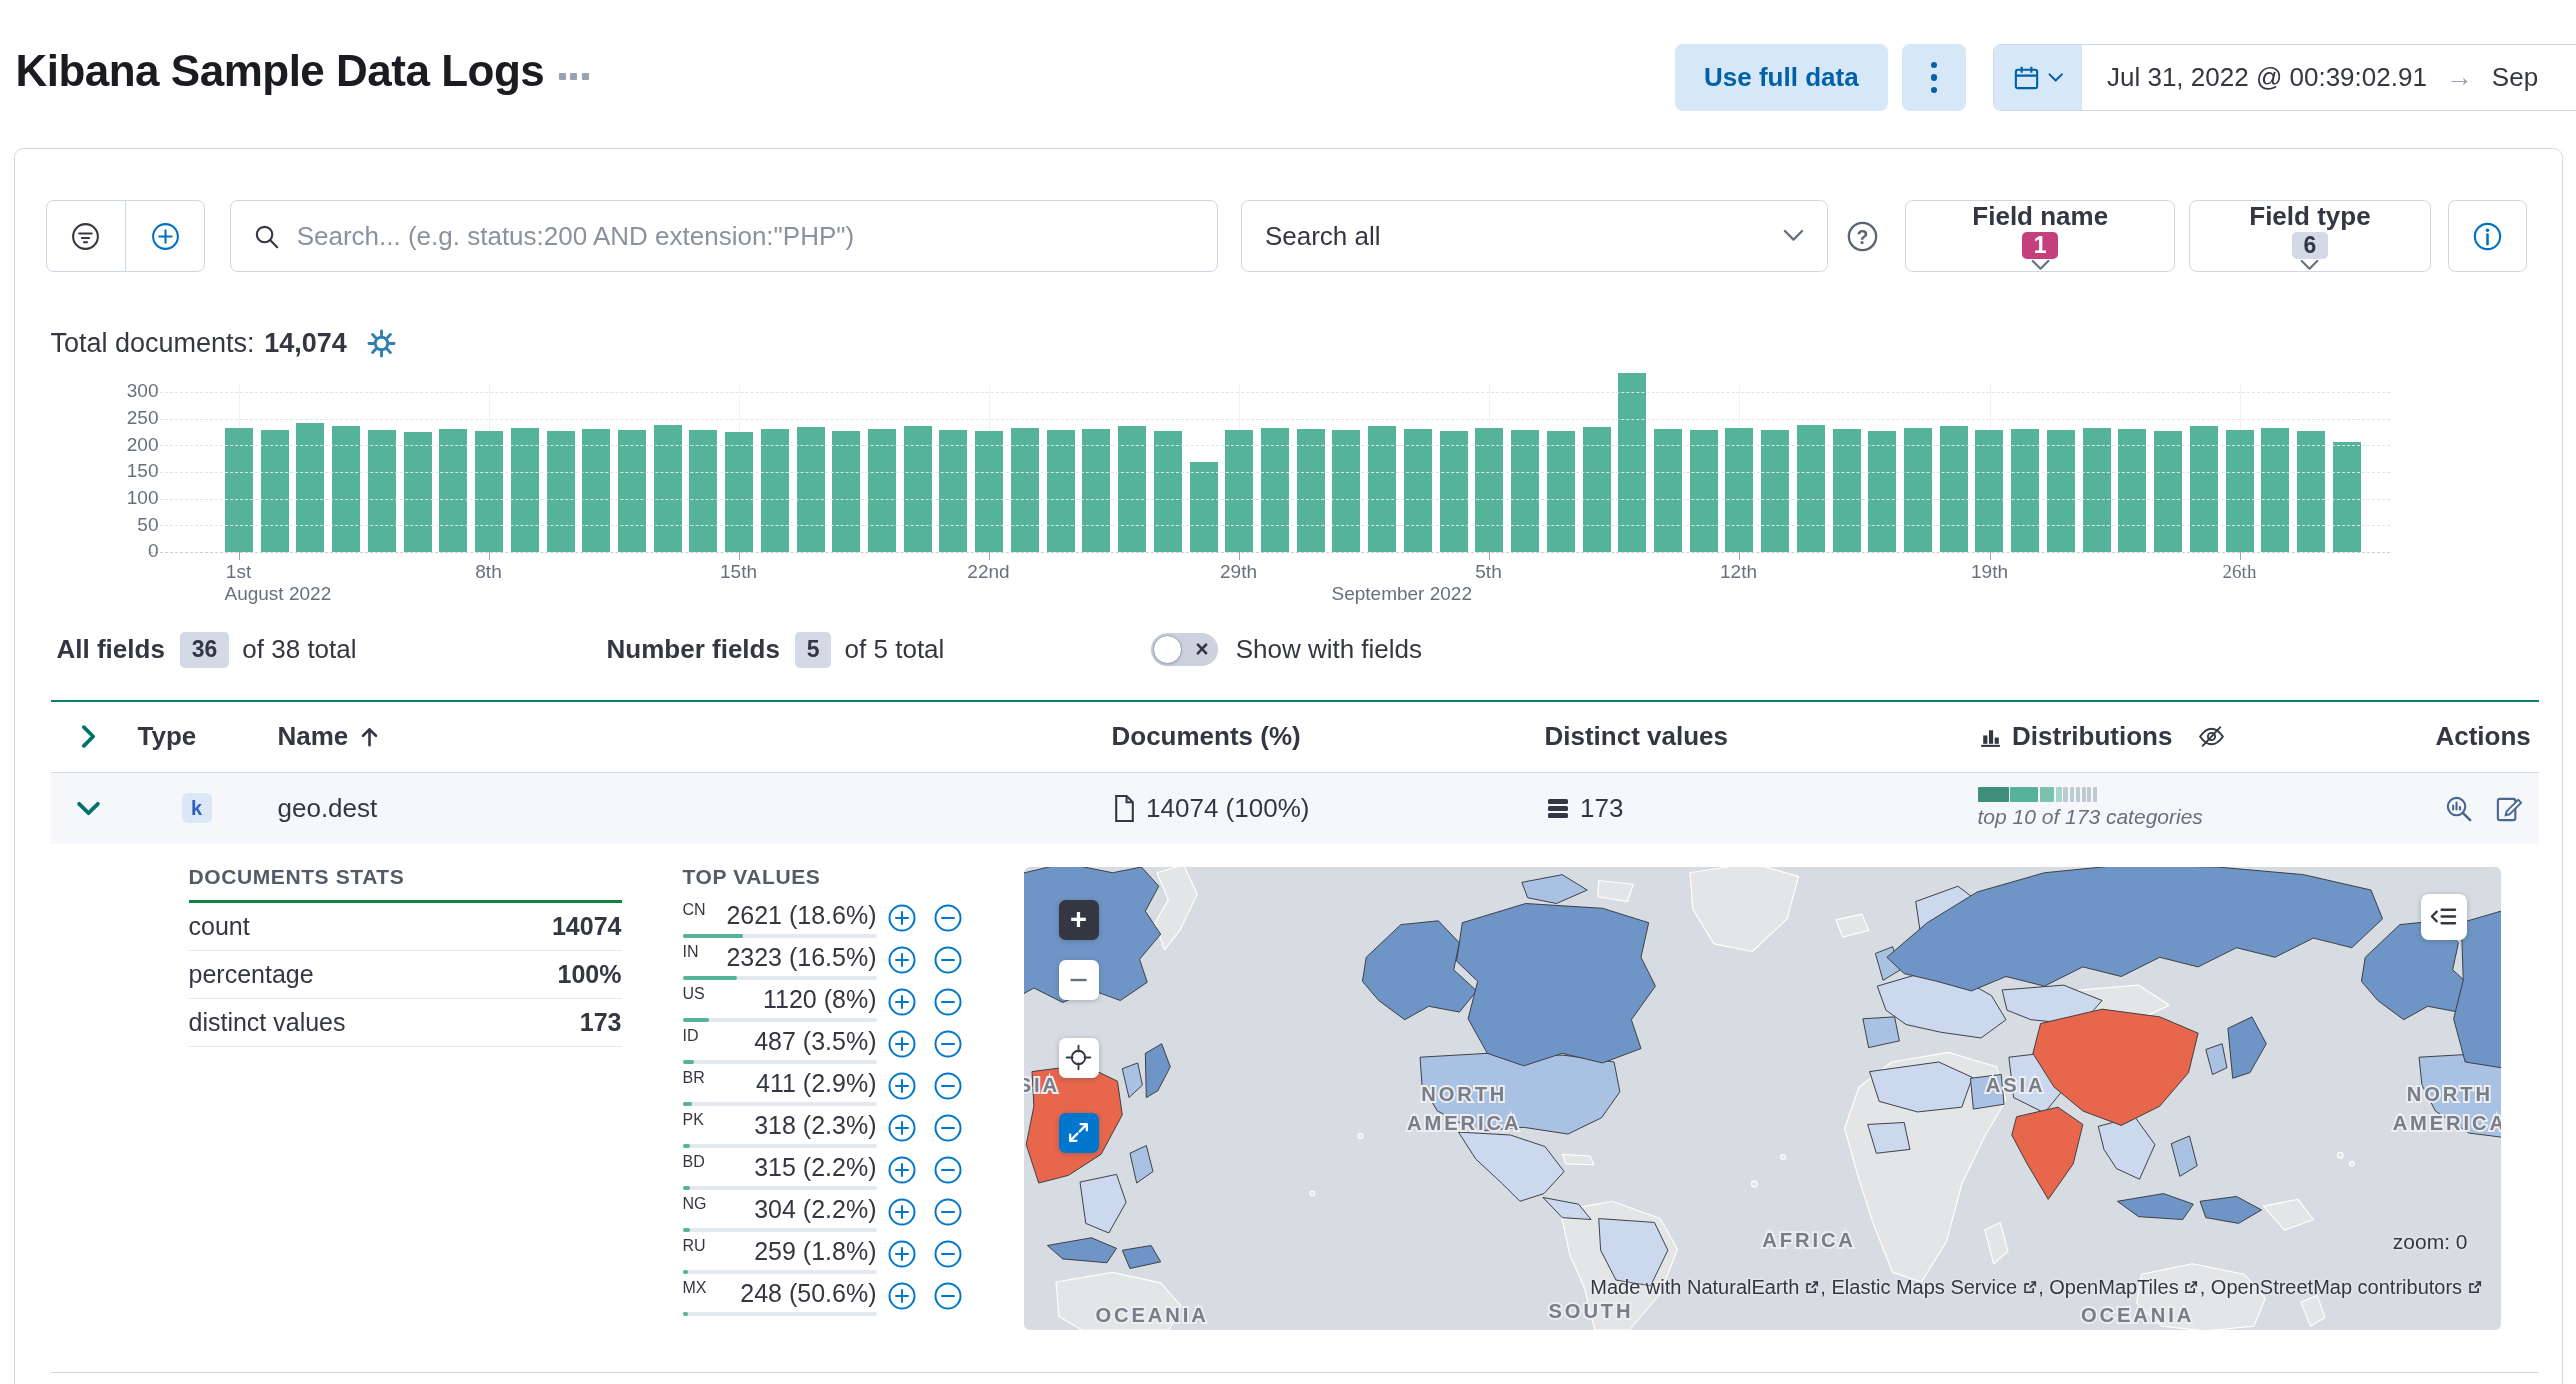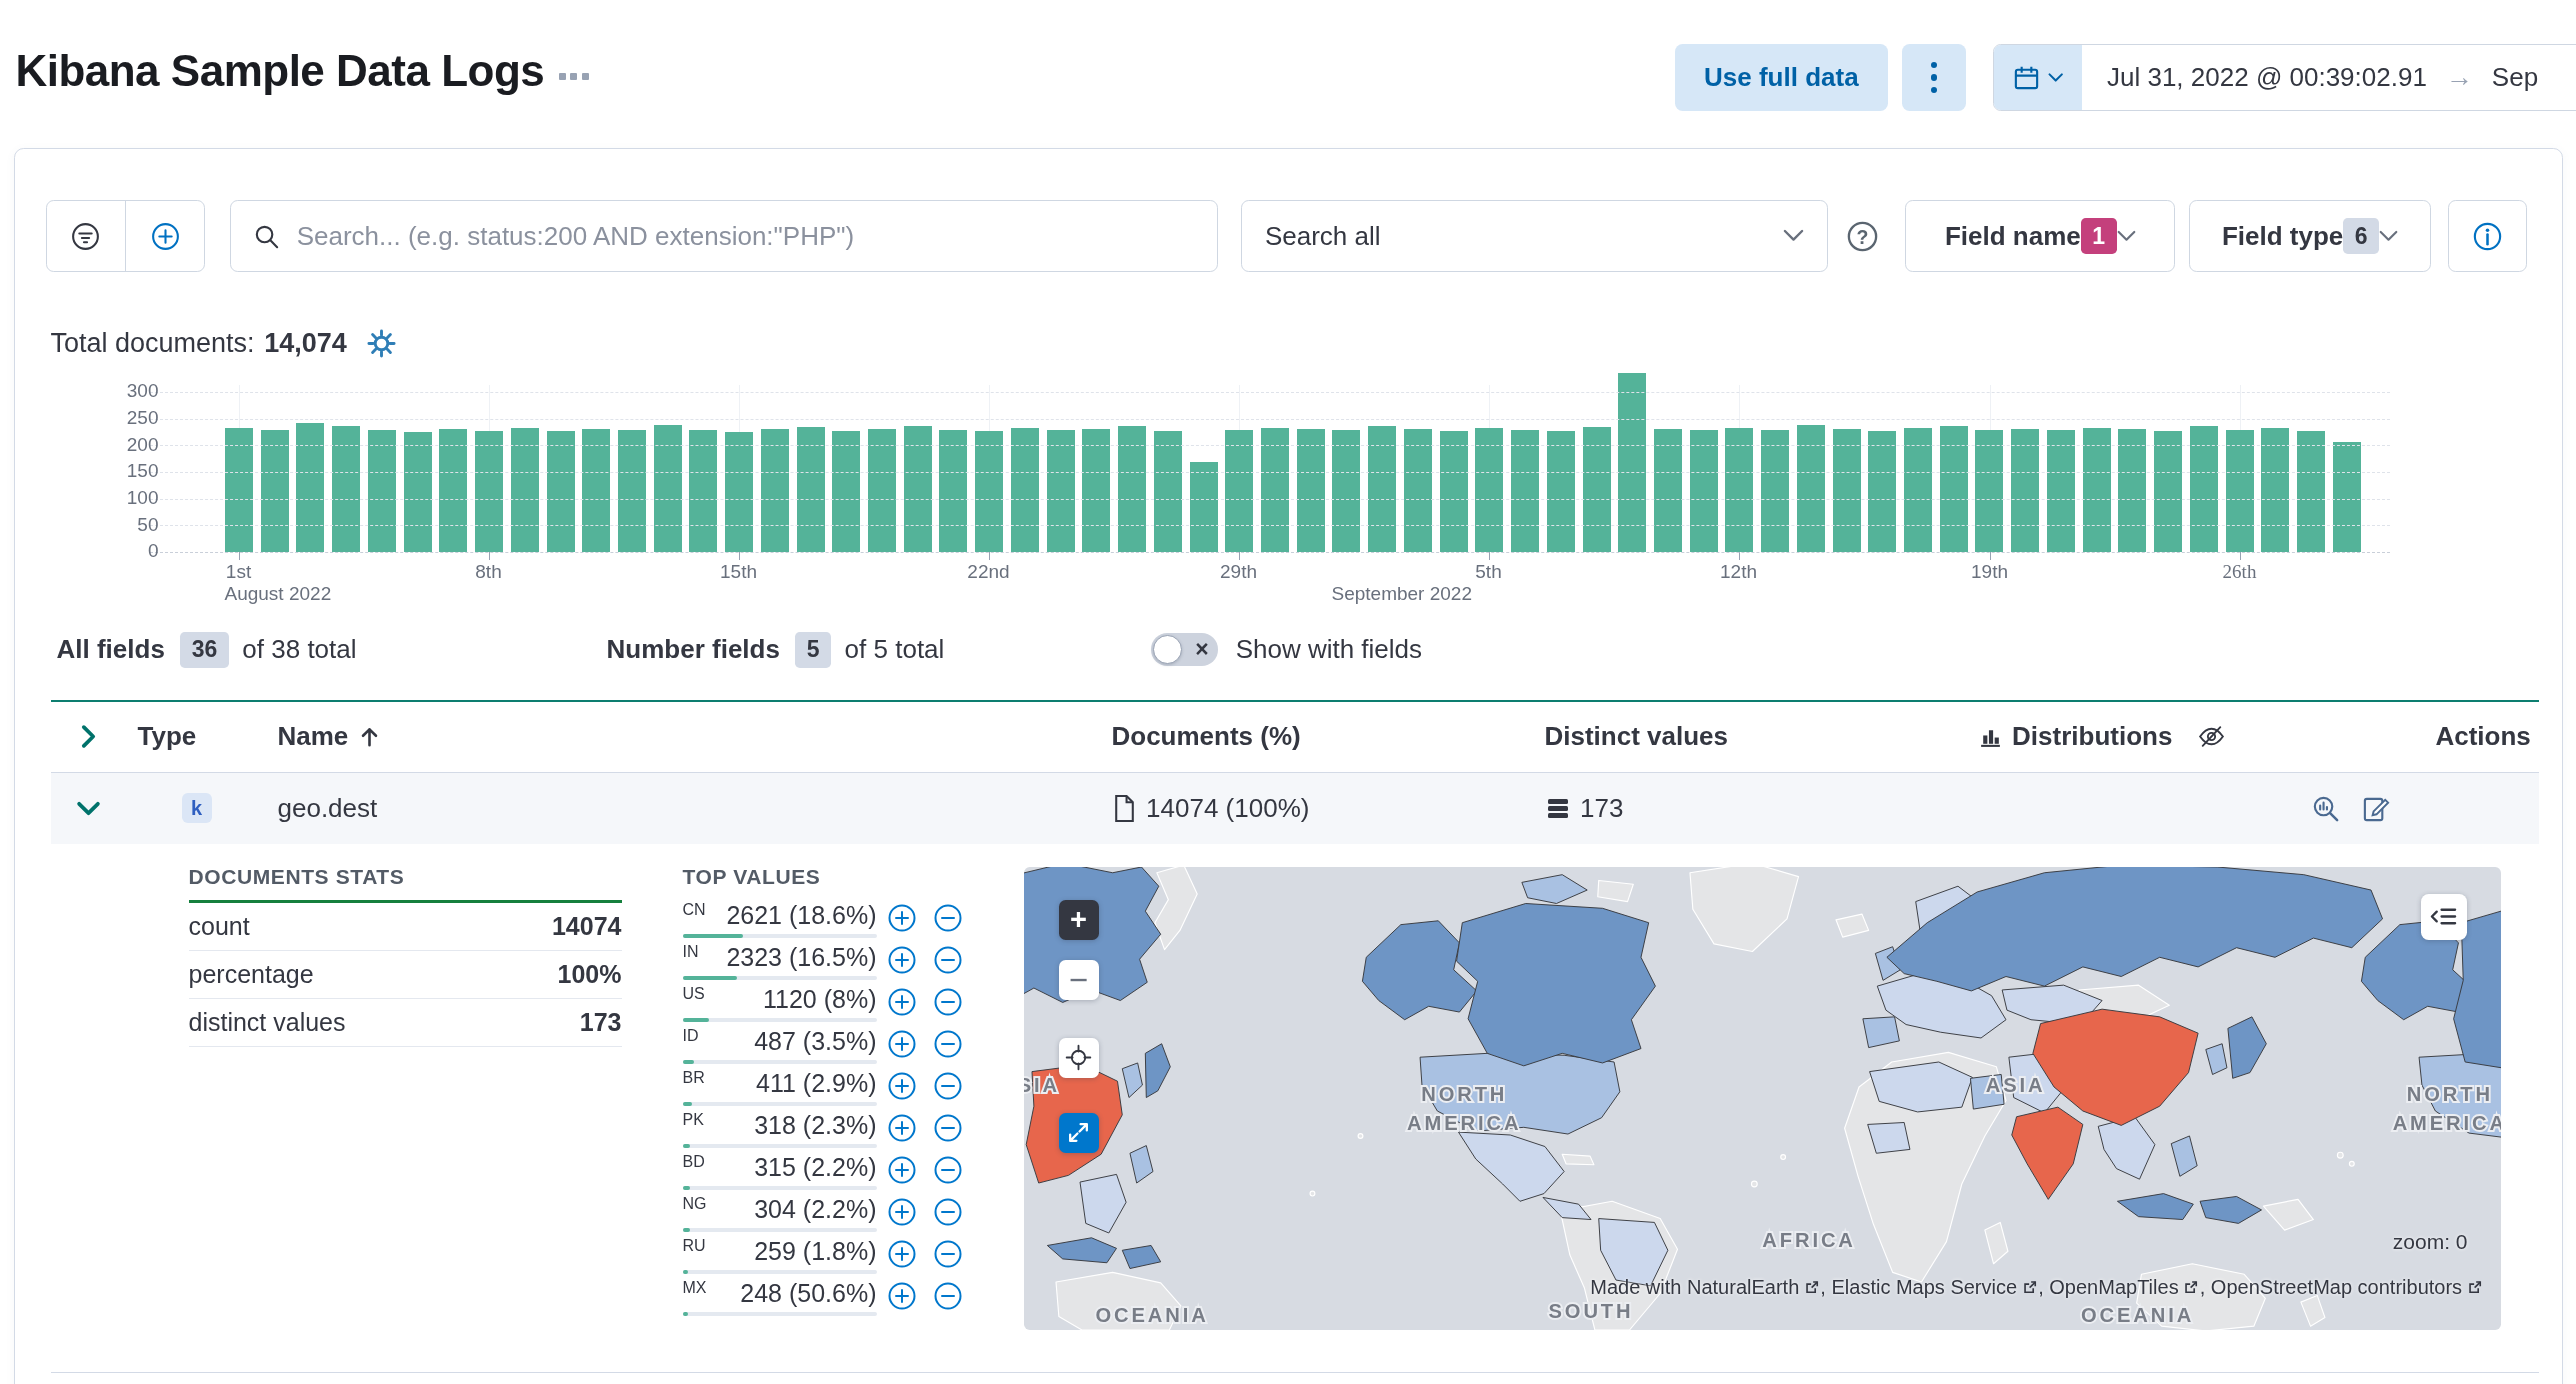--- a/index.html
+++ b/index.html
@@ -33,21 +33,21 @@
   .controls { display:flex; align-items:center; height:72px; margin:51px 35px 0 31px; }
   .ctl { height:72px; border:1px solid #cfd7e2; border-radius:7.7px; background:#fff; display:flex; align-items:center; }
   .filter-group { width:160px; padding:0; }
   .fg-btn { flex:1; height:100%; display:flex; align-items:center; justify-content:center; }
   .fg-btn + .fg-btn { border-left:1px solid #cfd7e2; }
   .searchbox { width:989px; margin-left:25px; padding:0 21px; gap:15.4px; }
   .searchbox input { border:none; outline:none; flex:1; color:#343741; background:transparent; font:inherit; }
   .searchbox input::placeholder { color:#8b919e; }
   .selectbox { width:588px; margin-left:23px; padding:0 23px; justify-content:space-between; }
   .help-btn { width:58px; margin-left:5.8px; display:flex; align-items:center; justify-content:center; }
-  .popover-btn { margin-left:13.5px; padding:0 31px; justify-content:center; font-weight:700; }
+  .popover-btn { margin-left:13.5px; padding:0 31px; justify-content:flex-end; font-weight:700;flex-direction:column; }
   .fieldname { width:270px; }
   .fieldtype { width:243px; margin-left:13.5px; }
   .badge { height:36px; padding:0 11.5px; border-radius:4.8px; font-size:23px; font-weight:700; display:flex; align-items:center; }
   .badge.accent { background:#C4407C; color:#fff; }
   .badge.gray { background:#d3dae6; color:#343741; }
   .info-btn { width:79px; margin-left:16.3px; justify-content:center; }
 
   
   .total-row { display:flex; align-items:center; margin:52px 0 0 36px; height:38px; font-size:27px; }
   .total-row strong { margin-left:9.6px; font-weight:700; }
@@ -447,20 +447,35 @@
       <div class="td">
         <svg width="26" height="26" viewBox="0 0 26 26">
             <g fill="#343741">
               <rect x="3" y="4" width="20" height="5" rx="1.5"></rect>
               <rect x="3" y="11" width="20" height="5" rx="1.5"></rect>
               <rect x="3" y="18" width="20" height="5" rx="1.5"></rect>
             </g>
           </svg>
         <span>173</span>
       </div>
+      <div class="td distcell">
+        <div class="ministack" id="ministack">
+            <i style="width: 31px; background: rgb(63, 143, 125);"></i>
+            <i style="width: 28px; background: rgb(84, 179, 153);"></i>
+            <i style="width: 13.5px; background: rgb(124, 195, 173);"></i>
+            <i style="width: 5.9px; background: rgb(166, 214, 198);"></i>
+            <i style="width: 4.9px; background: rgb(188, 202, 212);"></i>
+            <i style="width: 3.9px; background: rgb(188, 202, 212);"></i>
+            <i style="width: 3.8px; background: rgb(188, 202, 212);"></i>
+            <i style="width: 3.8px; background: rgb(188, 202, 212);"></i>
+            <i style="width: 3.8px; background: rgb(188, 202, 212);"></i>
+            <i style="width: 3.8px; background: rgb(188, 202, 212);"></i>
+          </div>
+        <div class="dist-caption">top 10 of 173 categories</div>
+      </div>
       <div class="td actions-col">
         <button class="action-btn">
           <svg width="31" height="31" viewBox="0 0 32 32">
               <circle cx="14" cy="14" r="9" fill="none" stroke="#4a6990" stroke-width="2.2"></circle>
               <path d="M21 21l7 7" stroke="#4a6990" stroke-width="2.6" stroke-linecap="round"></path>
               <path d="M10.5 17v-4M14 17v-7M17.5 17v-2.5" stroke="#4a6990" stroke-width="2.2" stroke-linecap="round"></path>
             </svg>
         </button>
         <button class="action-btn">
           <svg width="31" height="31" viewBox="0 0 32 32">

